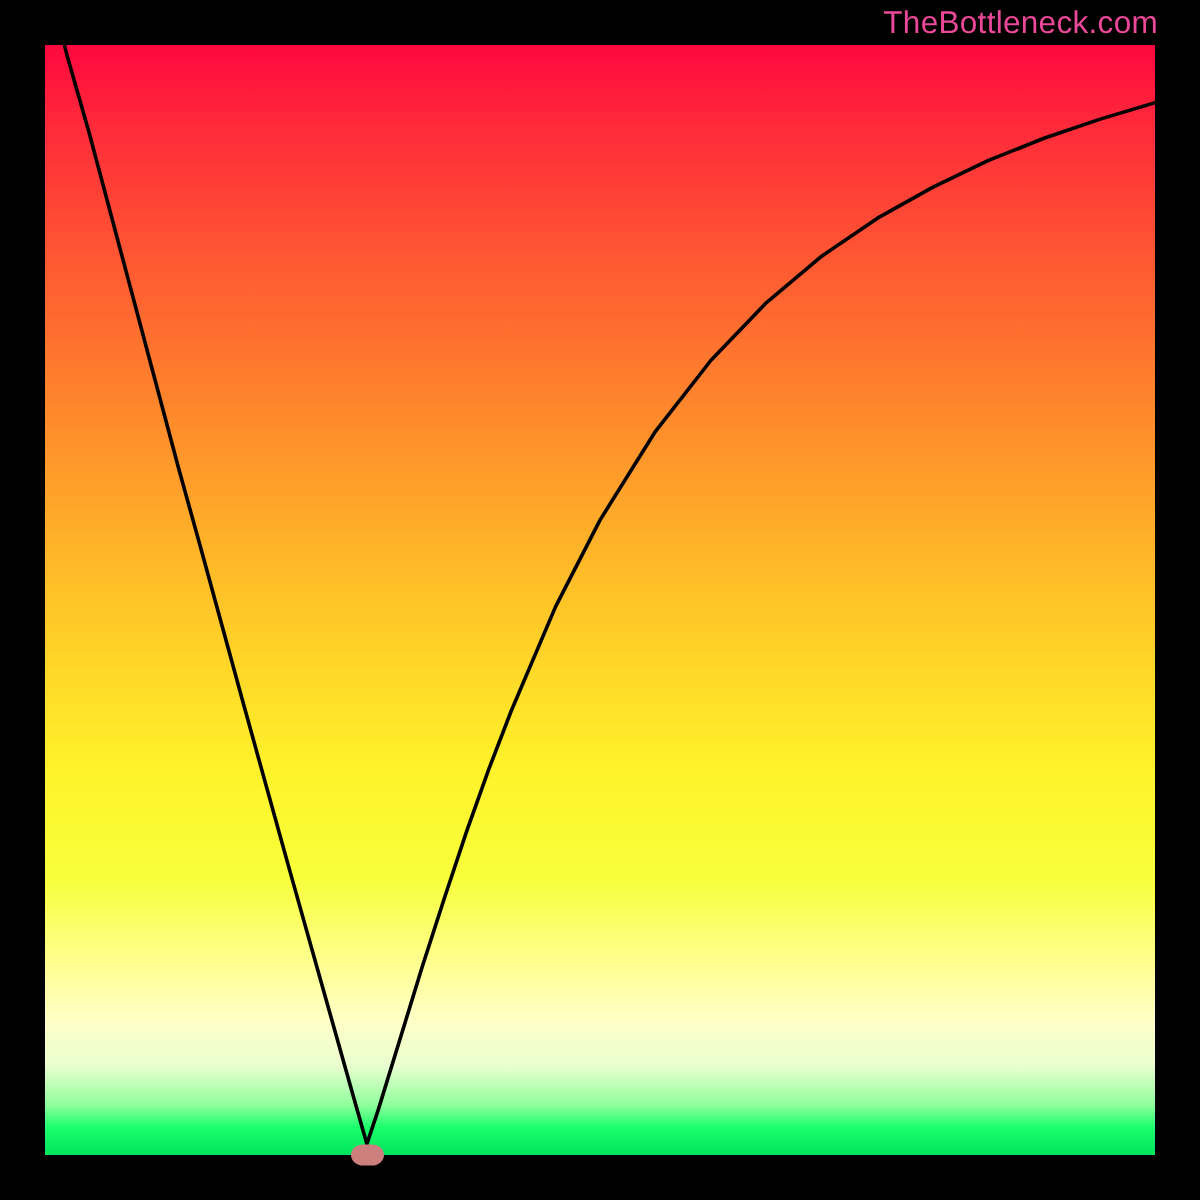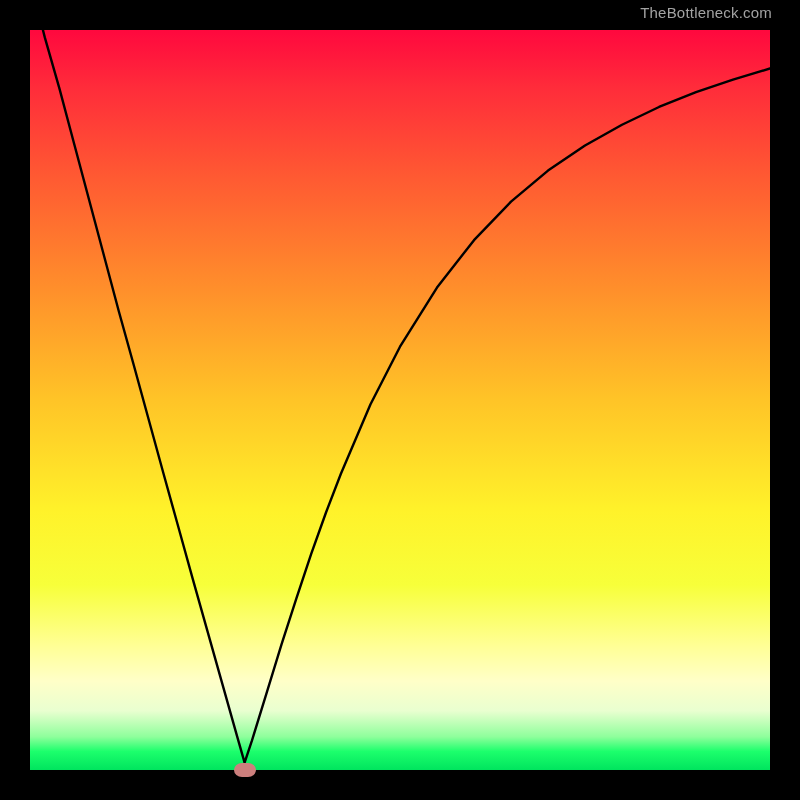--- a/index.html
+++ b/index.html
@@ -40,22 +40,22 @@
     );
   }
   svg.curve {
     position: absolute;
     left: 0; top: 0;
   }
   .watermark {
     position: absolute;
     top: 4px;
     right: 28px;
-    color: #a3a3a3;
-    font-size: 15px;
+    color: #ec4899;
+    font-size: 21px;
     letter-spacing: 0.2px;
     font-weight: 400;
   }
   .marker {
     position: absolute;
     width: 22px;
     height: 14px;
     border-radius: 8px / 7px;
     background: #cc7f7d;
     transform: translate(-50%, -50%);

